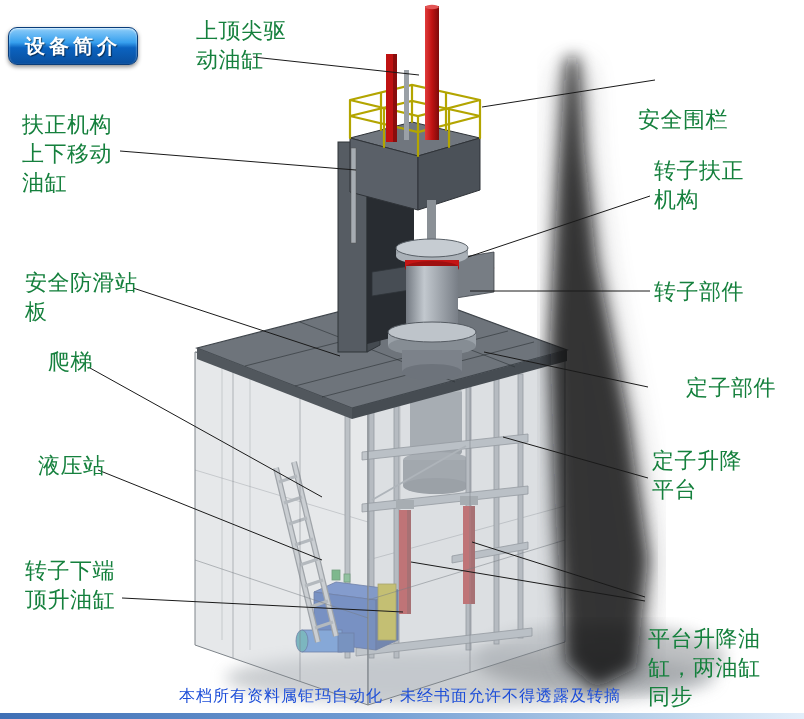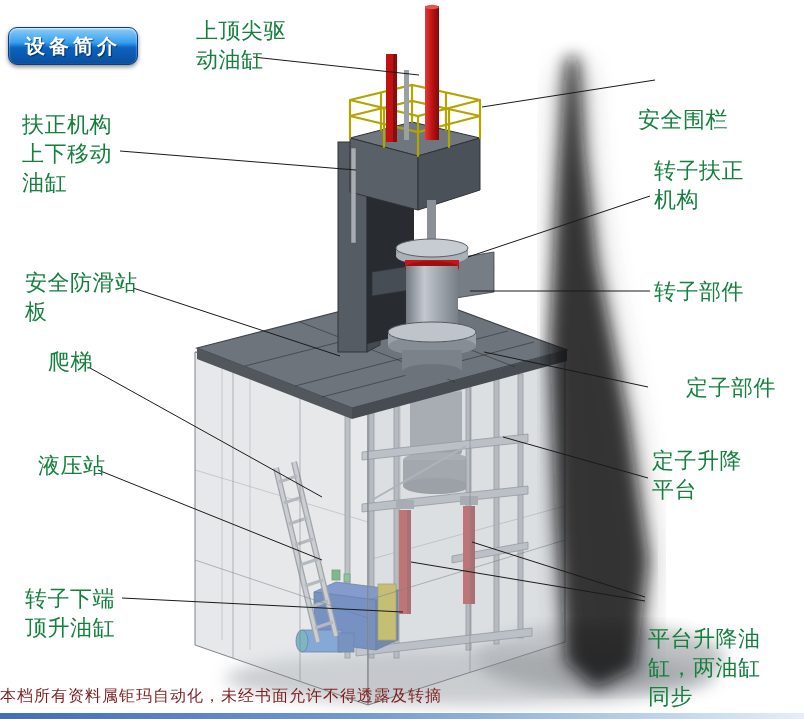--- a/index.html
+++ b/index.html
@@ -24,25 +24,25 @@
   .c-top-drive{left:196px;top:16px;width:112px;}
   .c-fence{left:638px;top:62px;width:96px;margin-top:43px;}
   .c-centering{left:22px;top:110px;width:100px;}
   .c-rotor-centering{left:654px;top:156px;width:96px;}
   .c-antislip{left:25px;top:268px;width:120px;}
   .c-rotor{left:654px;top:277px;width:90px;}
   .c-ladder{left:48px;top:347px;width:64px;}
   .c-stator{left:686px;top:373px;width:90px;}
   .c-hydraulic{left:38px;top:451px;width:72px;}
   .c-stator-lift{left:652px;top:446px;width:96px;}
-  .c-rotor-jack{left:25px;top:556px;width:100px;margin-top:28px;}
+  .c-rotor-jack{left:25px;top:556px;width:100px;}
   .c-platform-lift{left:648px;top:580px;width:134px;margin-top:44px;}
   .footer{
-    position:absolute;left:0;right:4px;top:686px;text-align:left;
-    font-size:16px;color:#7f1d1d;letter-spacing:1px;
+    position:absolute;left:0;right:4px;top:686px;text-align:center;
+    font-size:16px;color:#1d4ed8;letter-spacing:1px;
   }
   .bottom-bar{
     position:absolute;left:0;right:0;bottom:0;height:6px;
     background:linear-gradient(90deg,#3f6fb5 0%,#6f9bd2 45%,#b9d1ea 80%,#e3eefa 100%);
   }
 </style>
 </head>
 <body>
 
 <div class="slide">

